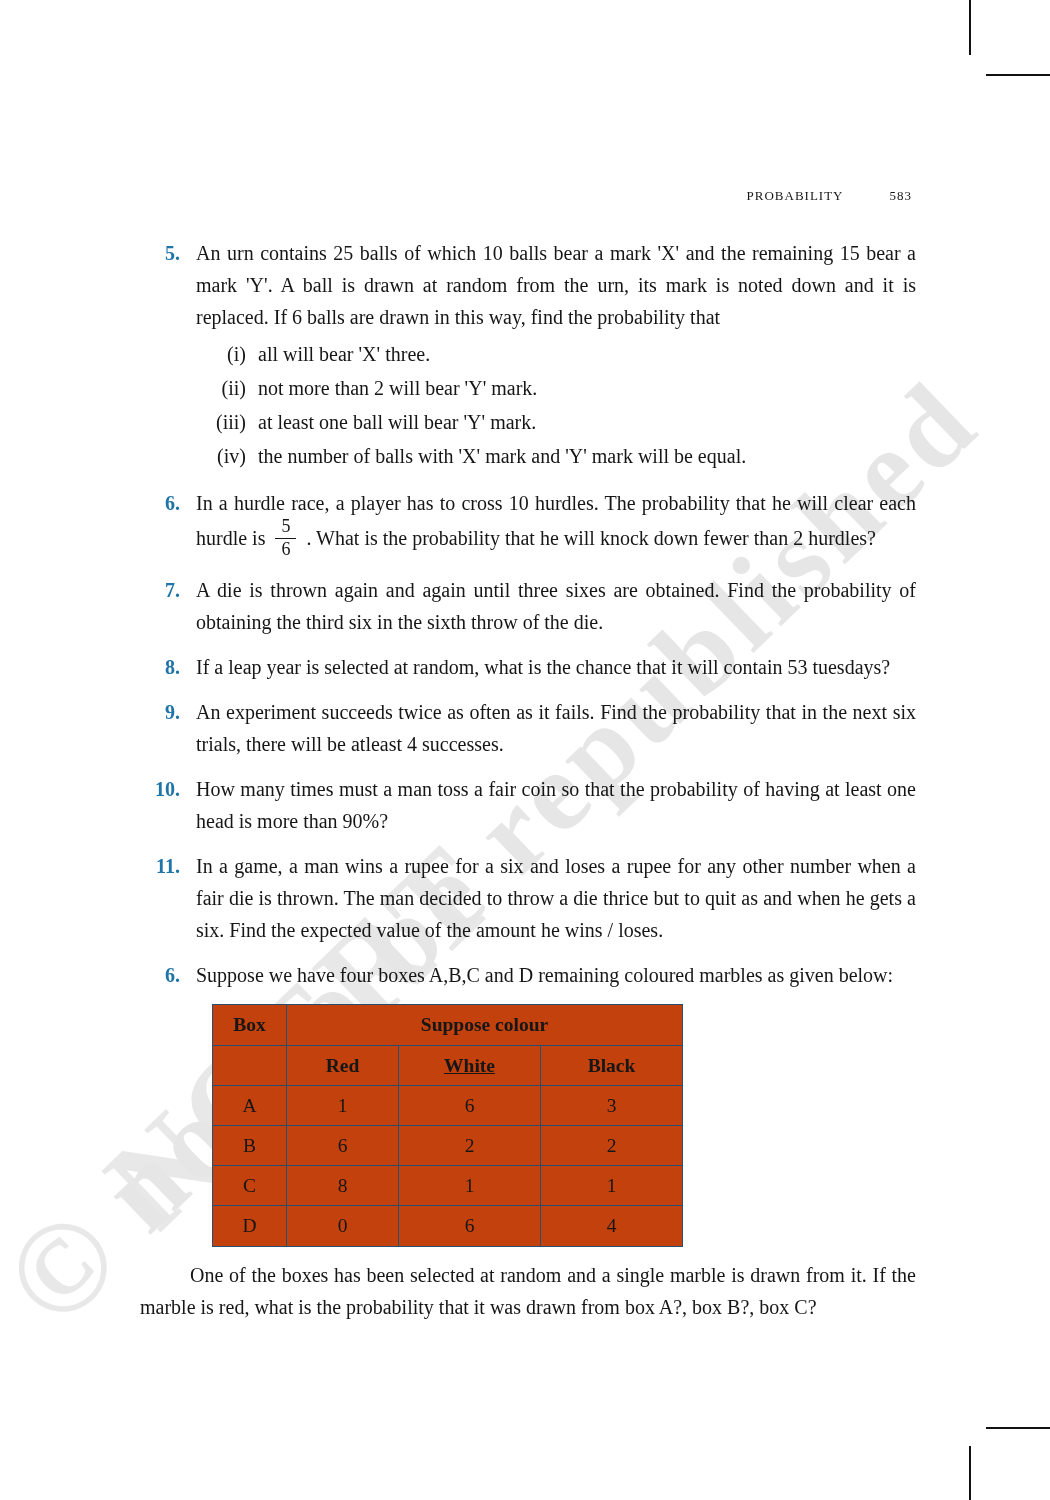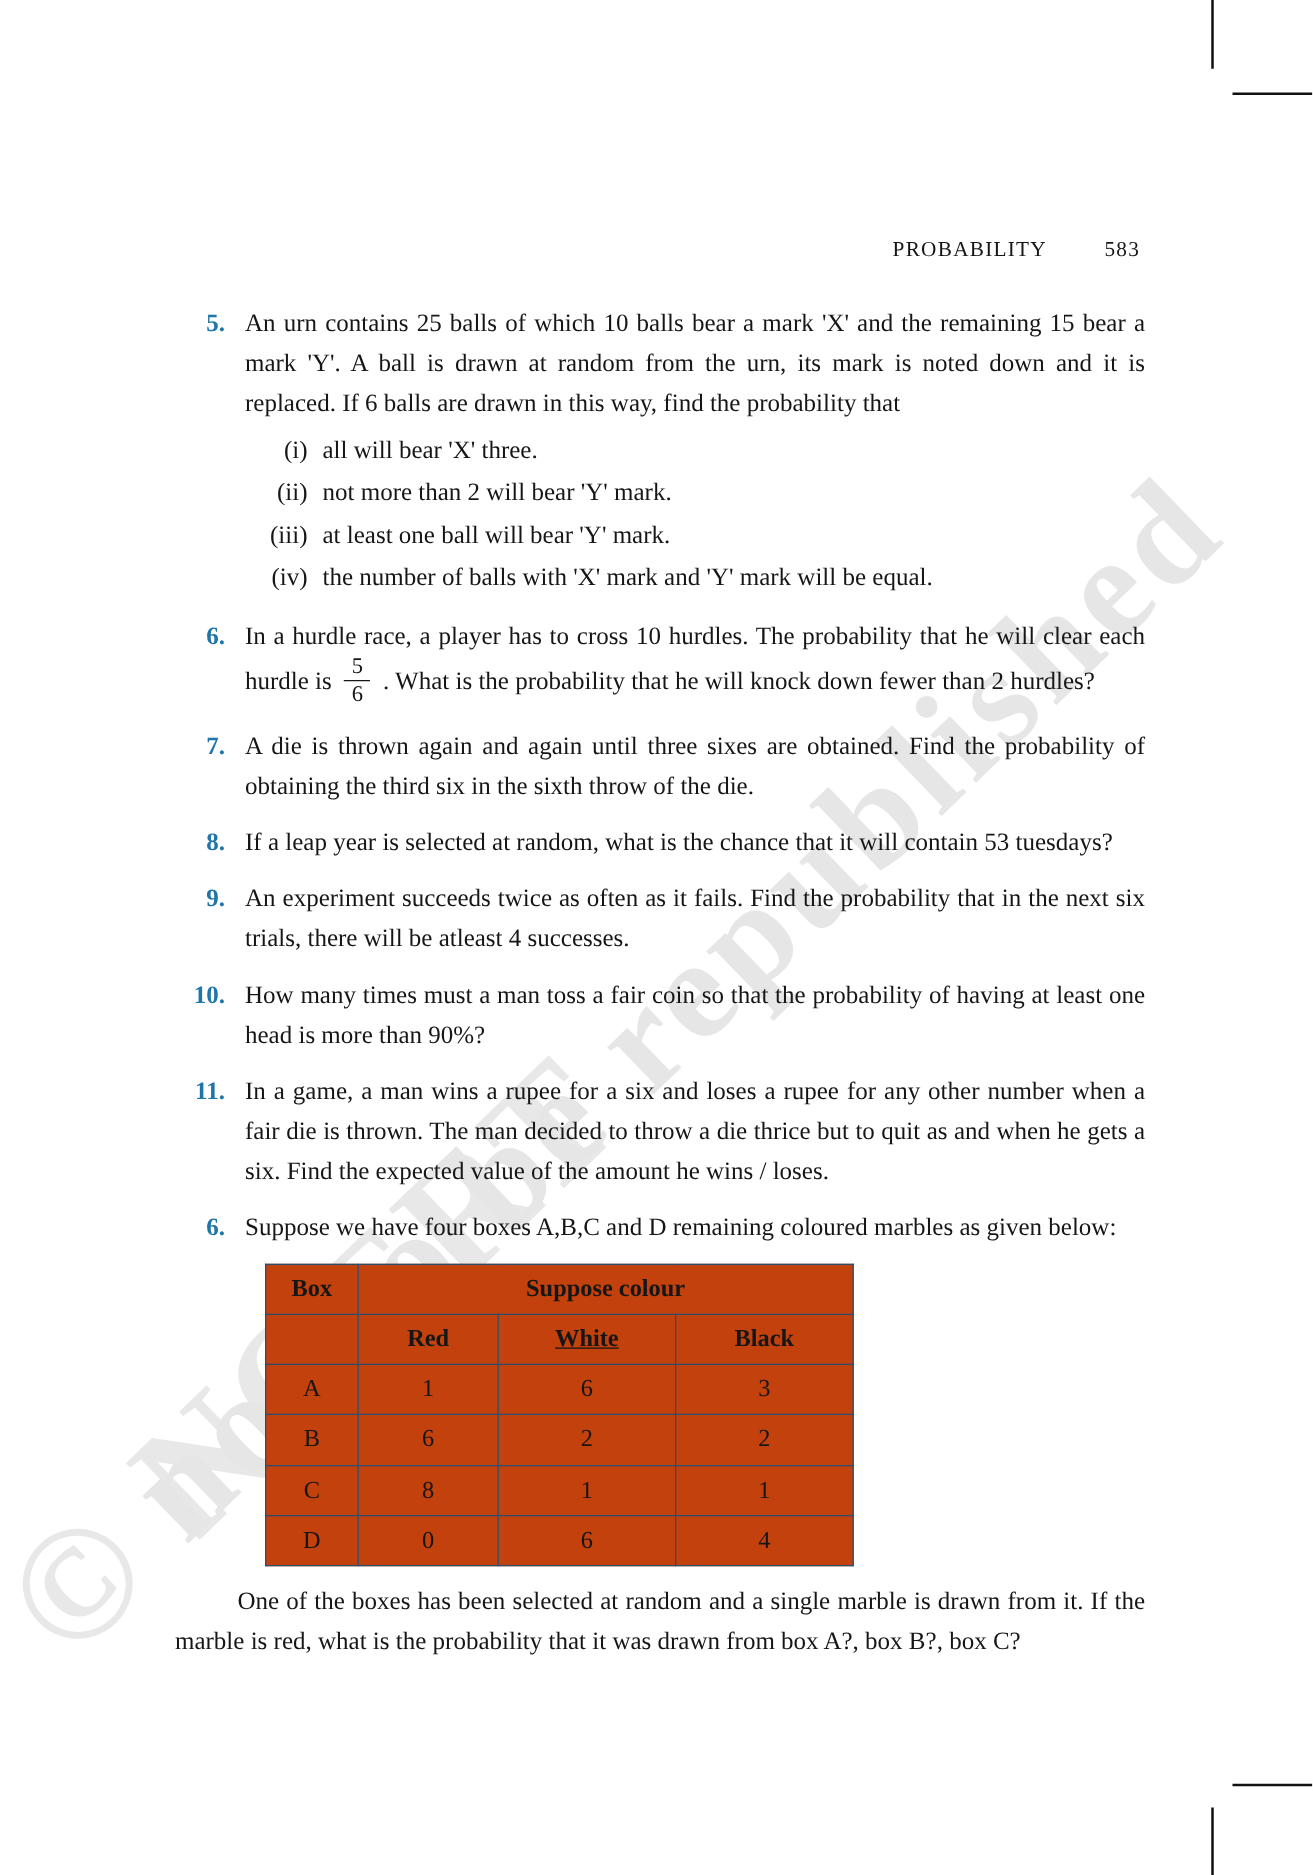--- a/index.html
+++ b/index.html
@@ -25,21 +25,21 @@
   .mark { position:absolute; background:#111; z-index:2; }
   .mark-tr-v { left:969px; top:0; width:2px; height:55px; }
   .mark-tr-h { left:986px; top:74px; width:64px; height:2px; }
   .mark-br-h { left:986px; top:1427px; width:64px; height:2px; }
   .mark-br-v { left:969px; top:1446px; width:2px; height:54px; }
 
   .content { position:absolute; left:140px; top:186px; width:776px; z-index:1; font-size:20px; line-height:1.6; }
 
   .pg-header {
     display:flex; justify-content:flex-end; align-items:baseline; gap:46px;
-    font-size:17px; letter-spacing:1px; margin-bottom:30px; padding-right:4px;
+    font-size:13px; letter-spacing:1px; margin-bottom:30px; padding-right:4px;
   }
 
   .problem { display:flex; margin-bottom:13px; }
   .pnum { flex:0 0 40px; text-align:right; margin-right:16px; font-weight:bold; color:#1f74a8; }
   .pbody { flex:1; text-align:justify; }
 
   .subitems { margin-top:5px; }
   .subitem { display:flex; margin-bottom:2px; }
   .slabel { flex:0 0 50px; text-align:right; margin-right:12px; }
   .stext { flex:1; }

